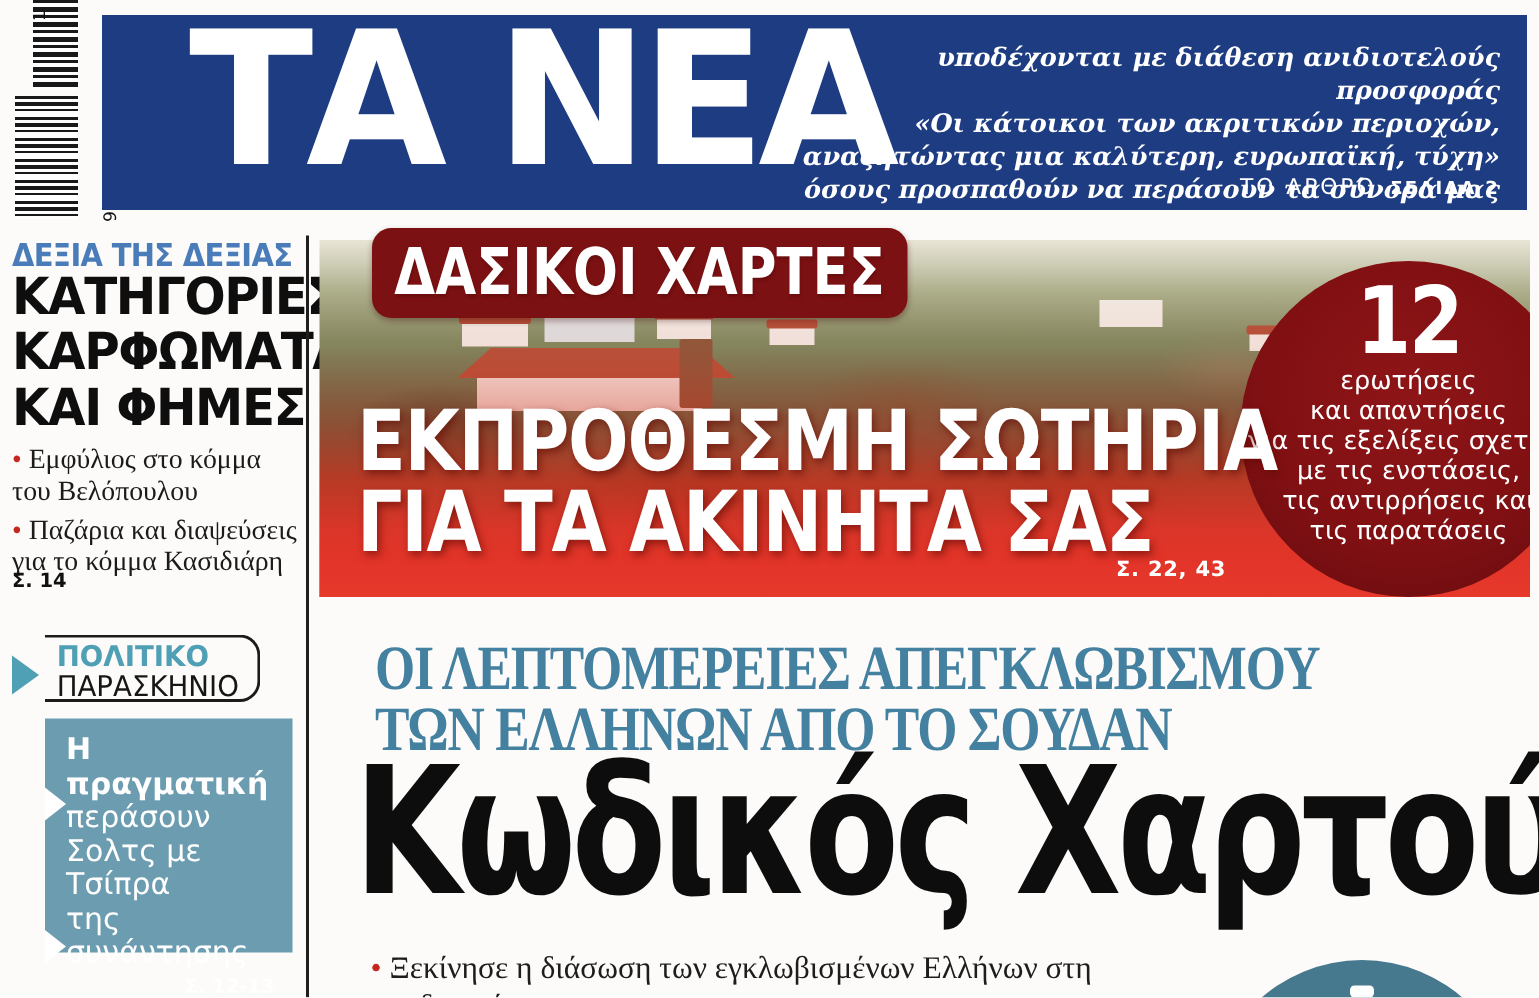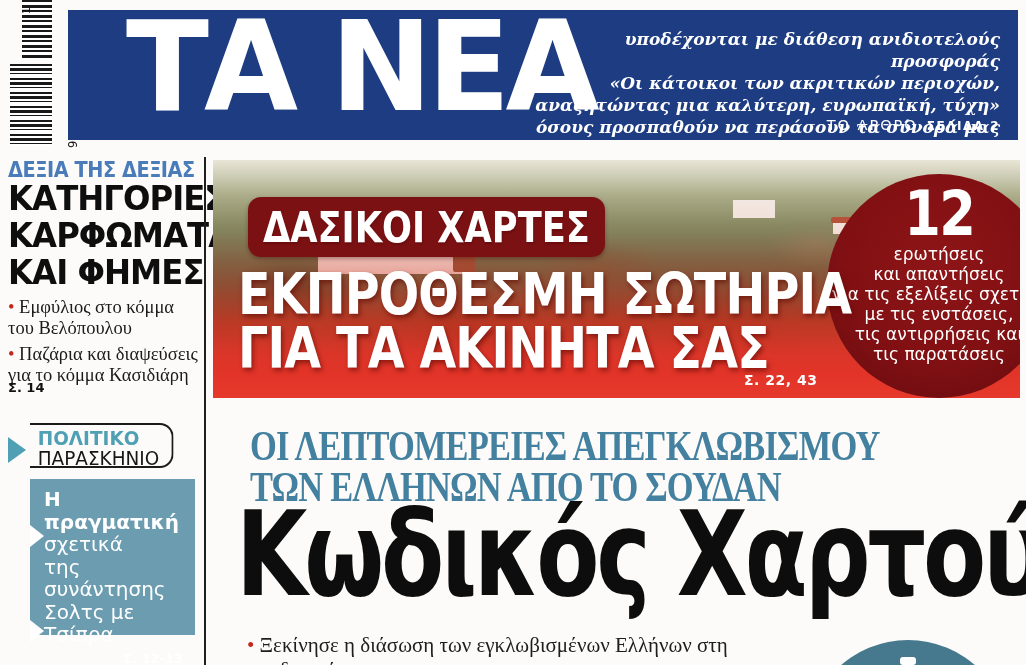--- a/index.html
+++ b/index.html
@@ -70,21 +70,21 @@
       radial-gradient(90px 40px at 48% 45%, rgba(110,96,60,.5), transparent 70%),
       radial-gradient(70px 35px at 75% 35%, rgba(150,140,105,.5), transparent 70%);}
   .house{position:absolute;background:#f3f2ec;}
   .roof{position:absolute;background:#b4543c;border-radius:2px;}
   #photo .overlay-red{position:absolute;inset:0;
     background:linear-gradient(180deg, rgba(226,52,40,0) 0%, rgba(222,48,34,.10) 30%,
       rgba(214,44,28,.45) 52%, rgba(220,47,30,.78) 68%, rgba(226,52,40,.96) 82%, #e23428 90%, #e6392c 100%);}
 
   #feature-label{position:absolute;left:248px;top:152px;width:357px;height:60px;background:#7c1113;
     border-radius:13px;display:flex;align-items:center;justify-content:center;z-index:6;
-    box-shadow:0 2px 4px rgba(60,0,0,.35);margin-top:45px;}
+    box-shadow:0 2px 4px rgba(60,0,0,.35);}
   #feature-label span{color:#fff;font-weight:bold;font-size:43px;letter-spacing:0;
     transform:scaleX(.82);white-space:nowrap;text-shadow:1px 2px 2px rgba(90,10,10,.5);}
   #feature-headline{position:absolute;left:238px;top:268px;z-index:6;color:#fff;font-weight:bold;
     font-size:56px;line-height:54px;letter-spacing:-1px;transform:scaleX(.85);transform-origin:left top;
     white-space:nowrap;text-shadow:2px 3px 6px rgba(100,10,5,.65);}
   #feature-pageref{position:absolute;left:744px;top:372px;z-index:6;color:#fff;font-weight:bold;
     font-size:14px;letter-spacing:.5px;}
 
   #maroon-circle{position:absolute;left:614px;top:14px;width:224px;height:224px;border-radius:50%;
     background:radial-gradient(circle at 50% 40%, #8e1517 0%, #811013 55%, #6f0d10 85%, #640b0e 100%);
@@ -150,23 +150,23 @@
   <div id="pp-arrow"></div>
   <div id="pp-box">
     <div class="t1">ΠΟΛΙΤΙΚΟ</div>
     <div class="t2">ΠΑΡΑΣΚΗΝΙΟ</div>
   </div>
 
   <div id="teal-box">
     <div class="white-arrow" style="top:46px"></div>
     <div class="white-arrow" style="top:141px"></div>
     <div class="bold">Η πραγματική</div>
-    <div>σχετικά</div>
+    <div>περάσουν</div>
+    <div>Σολτς με Τσίπρα</div>
     <div>της συνάντησης</div>
-    <div>Σολτς με Τσίπρα</div>
     <div class="pg">Σ. 12-13</div>
 
   </div>
 
   <div id="divider"></div>
 
   <div id="photo">
     <div class="blotches"></div>
 
     <div class="house" style="left:95px;top:55px;width:44px;height:16px"></div>

